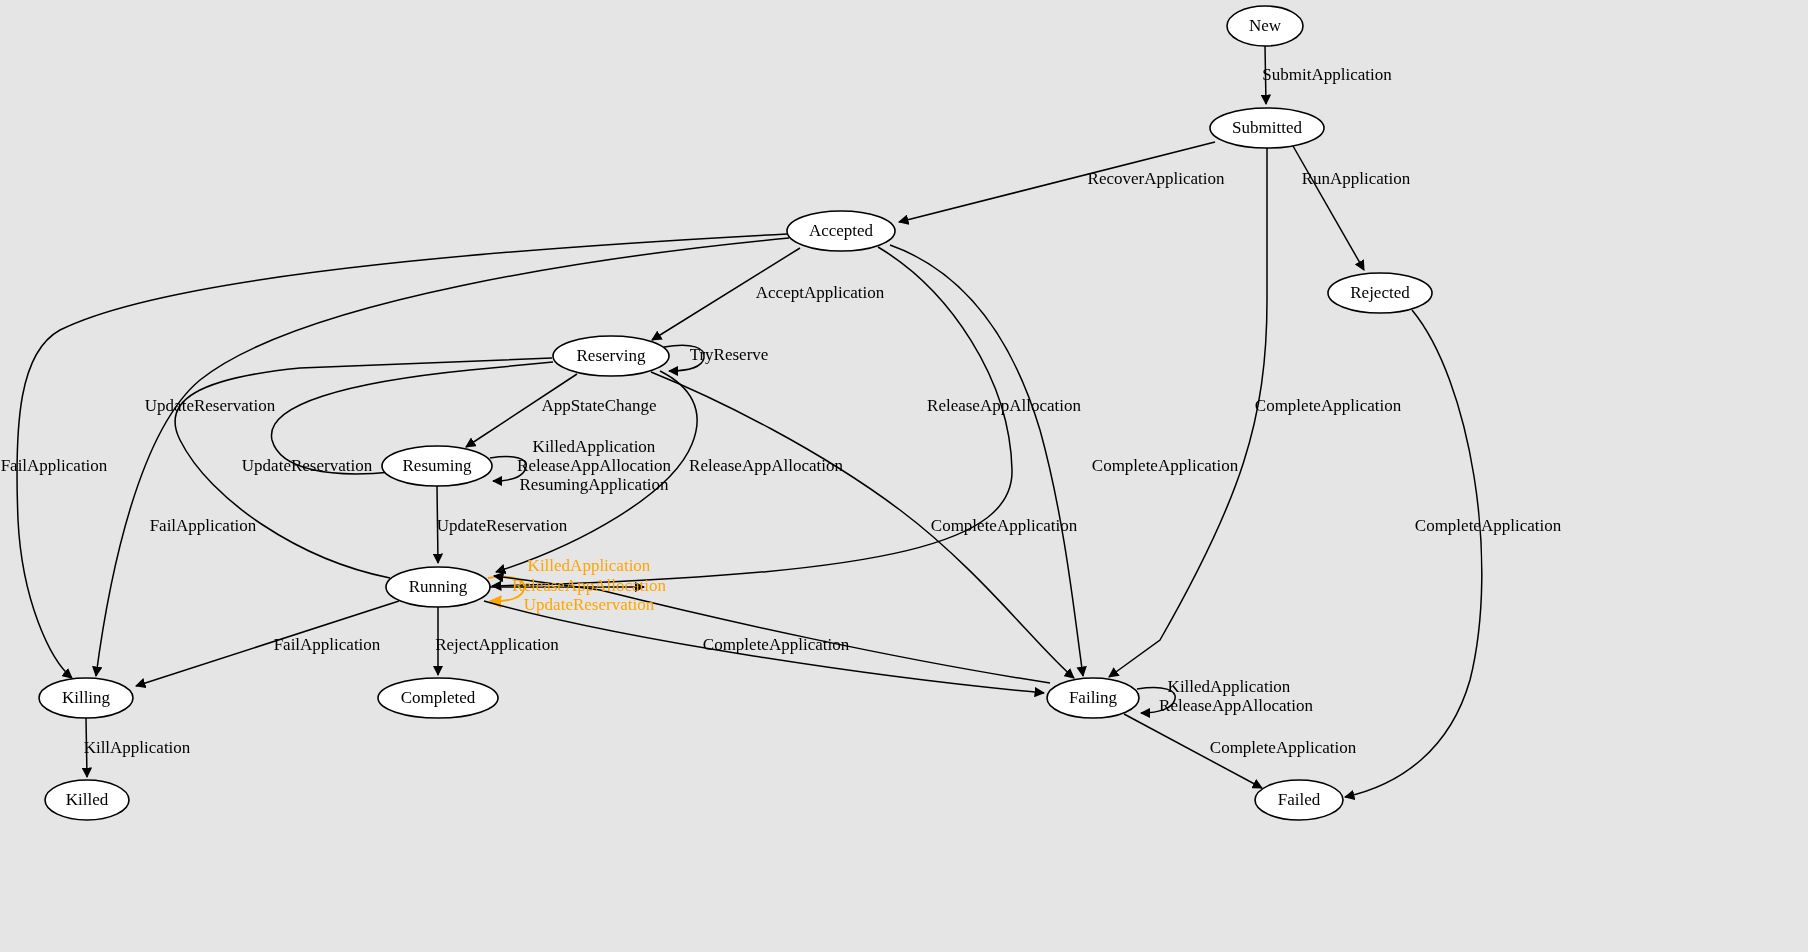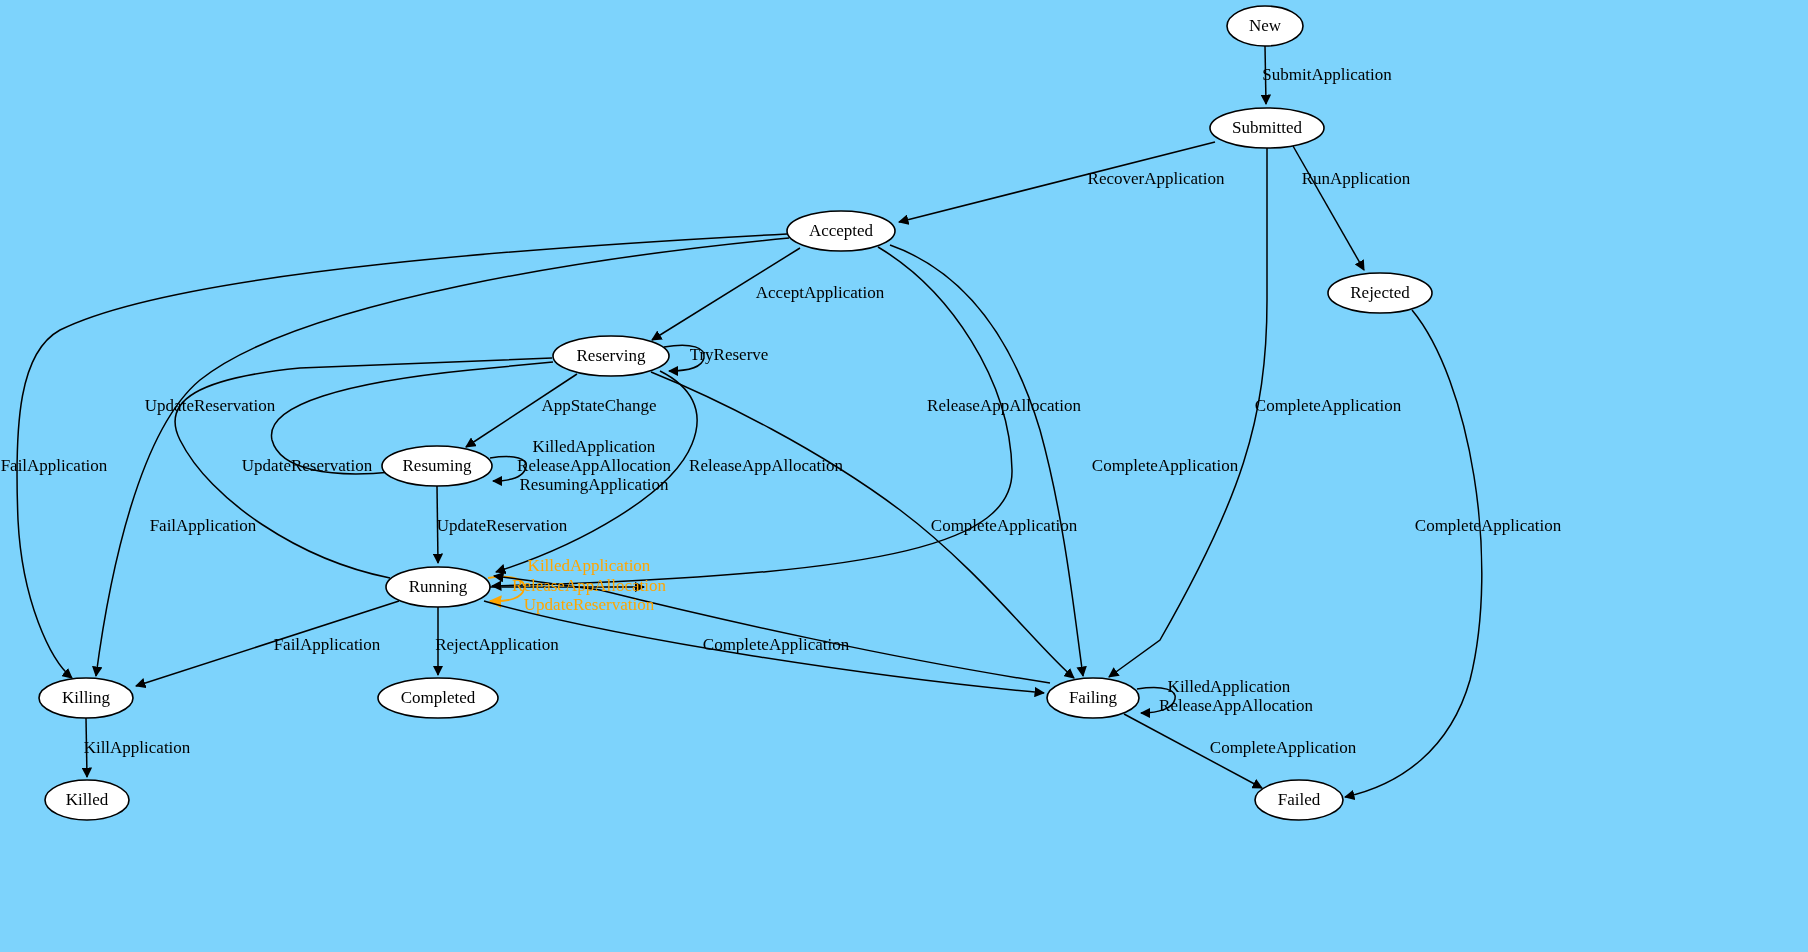--- a/index.html
+++ b/index.html
@@ -1,16 +1,16 @@
 <!DOCTYPE html>
 <html><head>
 <meta charset="utf-8">
 <style>
   html,body{margin:0;padding:0;background:#ffffff;}
-  #stage{position:relative;width:1808px;height:952px;background:#7dd3fc;
+  #stage{position:relative;width:1808px;height:952px;background:#e5e5e5;
          font-family:"Liberation Serif","DejaVu Serif",serif;overflow:hidden;}
   svg{display:block;}
   .node-ellipse{fill:#ffffff;stroke:#000000;stroke-width:1.6;}
   .node-label{font-family:"Liberation Serif","DejaVu Serif",serif;font-size:17px;
               fill:#000000;text-anchor:middle;dominant-baseline:middle;}
   .edge{fill:none;stroke:#000000;stroke-width:1.5;}
   .edge-hl{fill:none;stroke:#FFA500;stroke-width:1.8;}
   .edge-label{font-family:"Liberation Serif","DejaVu Serif",serif;font-size:17px;
               fill:#000000;text-anchor:middle;dominant-baseline:middle;}
   .edge-label.hl{fill:#FFA500;}

